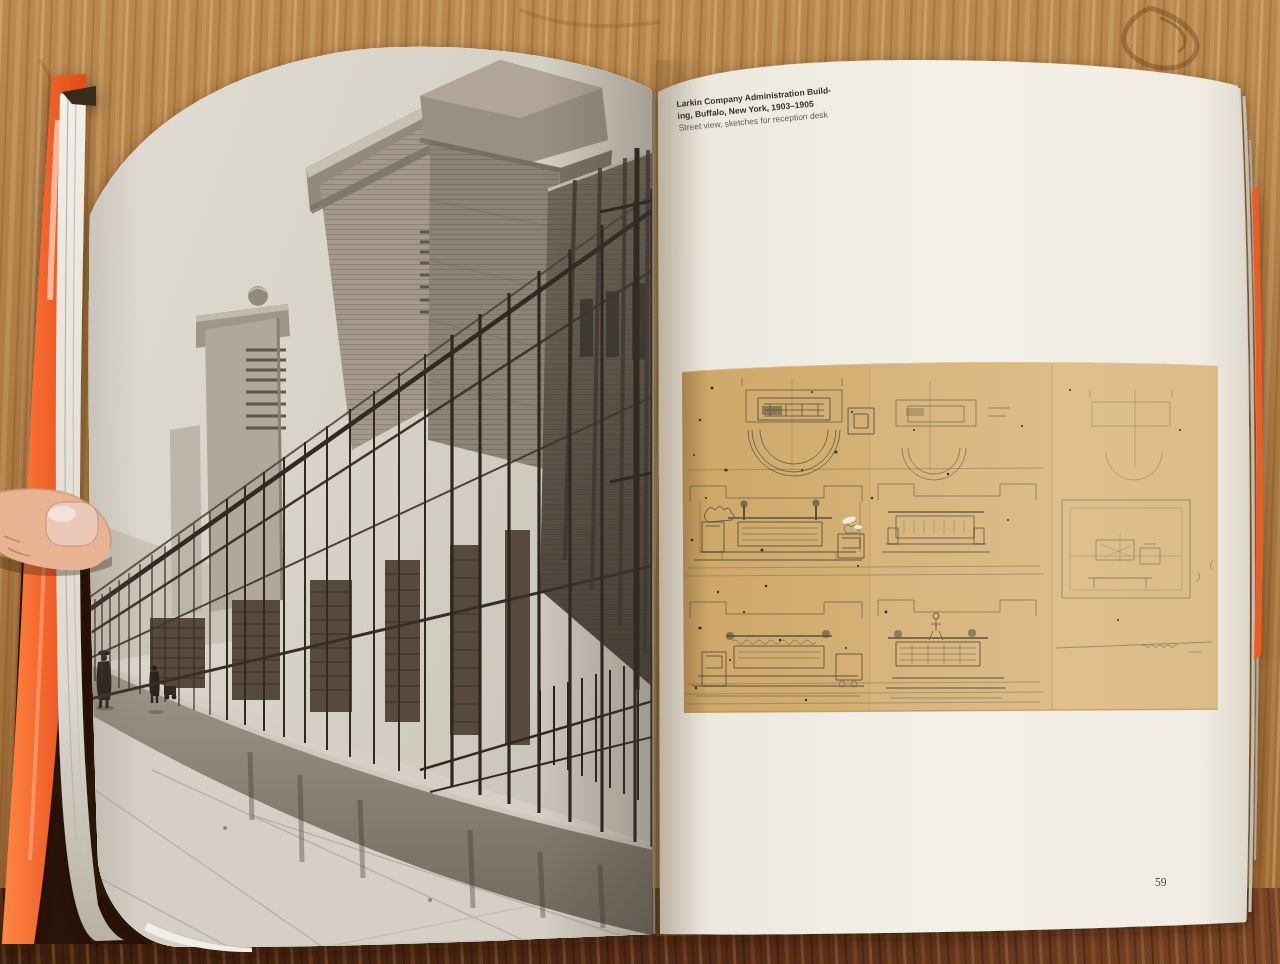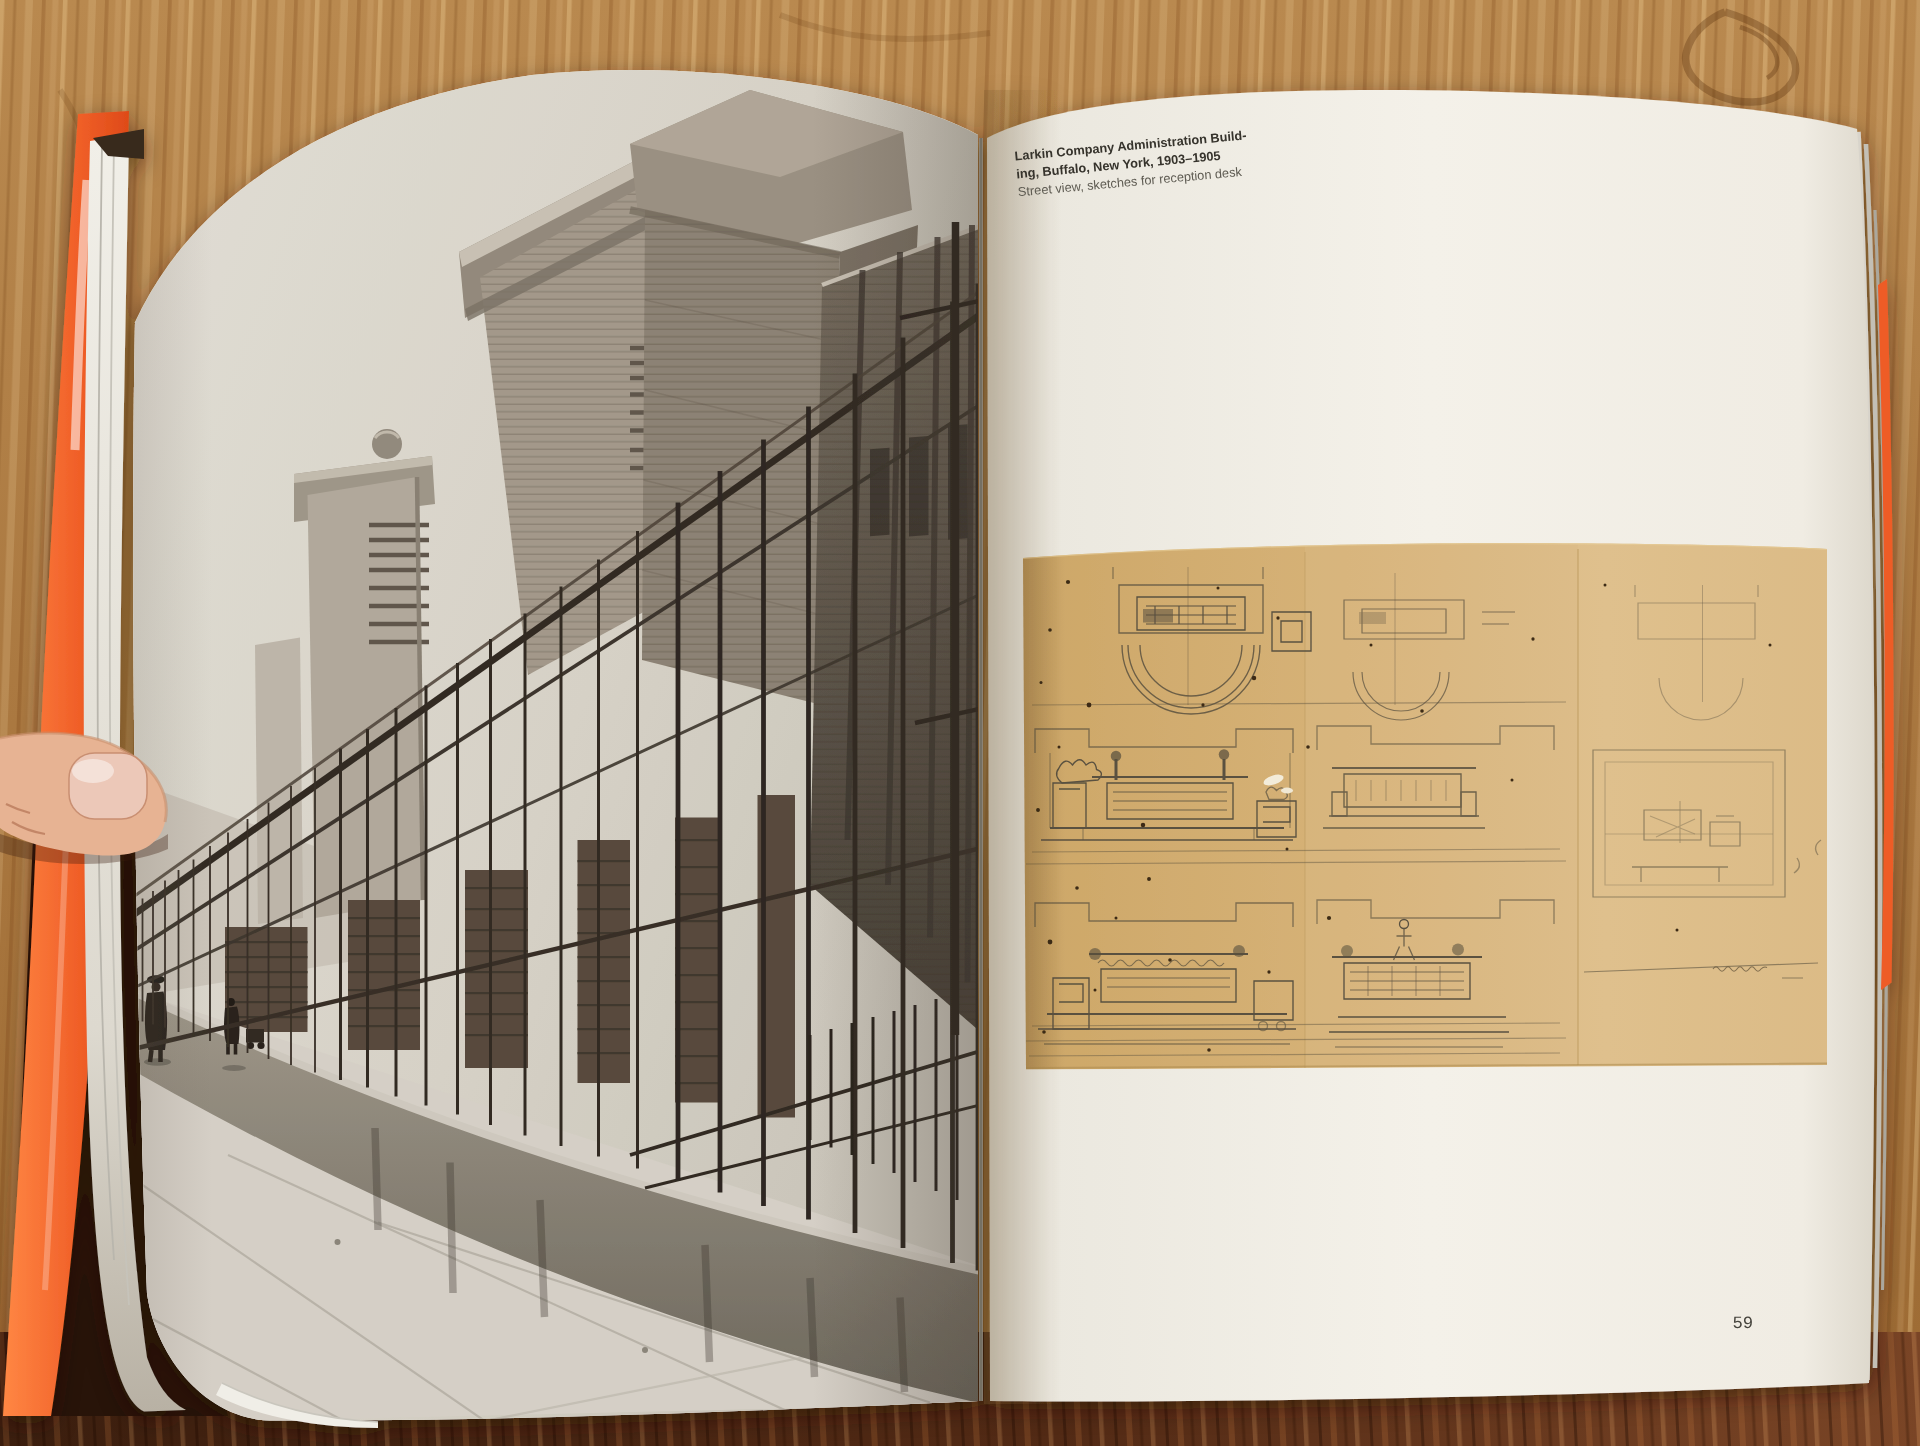--- a/index.html
+++ b/index.html
@@ -5,21 +5,21 @@
   html,body{margin:0;padding:0;background:#9a6c35;}
   .scene{position:relative;width:1280px;height:964px;overflow:hidden;
          font-family:"Liberation Sans",sans-serif;}
   .scene svg{position:absolute;left:0;top:0;}
   .caption{position:absolute;left:676px;top:99px;width:210px;
            transform:rotate(-5.2deg);transform-origin:left top;
            color:#36332c;font-size:8.5px;line-height:11.5px;letter-spacing:0;}
   .caption .b{font-weight:bold;white-space:nowrap;}
   .caption .r{font-weight:normal;color:#5e5b52;white-space:nowrap;margin-top:1px;}
   .pageno{position:absolute;left:1155px;top:876px;
-          font-family:Liberation Mono, monospace;font-size:11.5px;color:#45433c;}
+          font-family:Liberation Serif, serif;font-size:11.5px;color:#45433c;}
 </style>
 </head>
 <body>
 
 <div class="scene">
 <svg width="1280" height="964" viewBox="0 0 1280 964">
 <defs>
   <linearGradient id="woodTop" x1="0" y1="0" x2="0" y2="1">
     <stop offset="0" stop-color="#b9894f"></stop>
           <stop offset=".5" stop-color="#aa7840"></stop>

